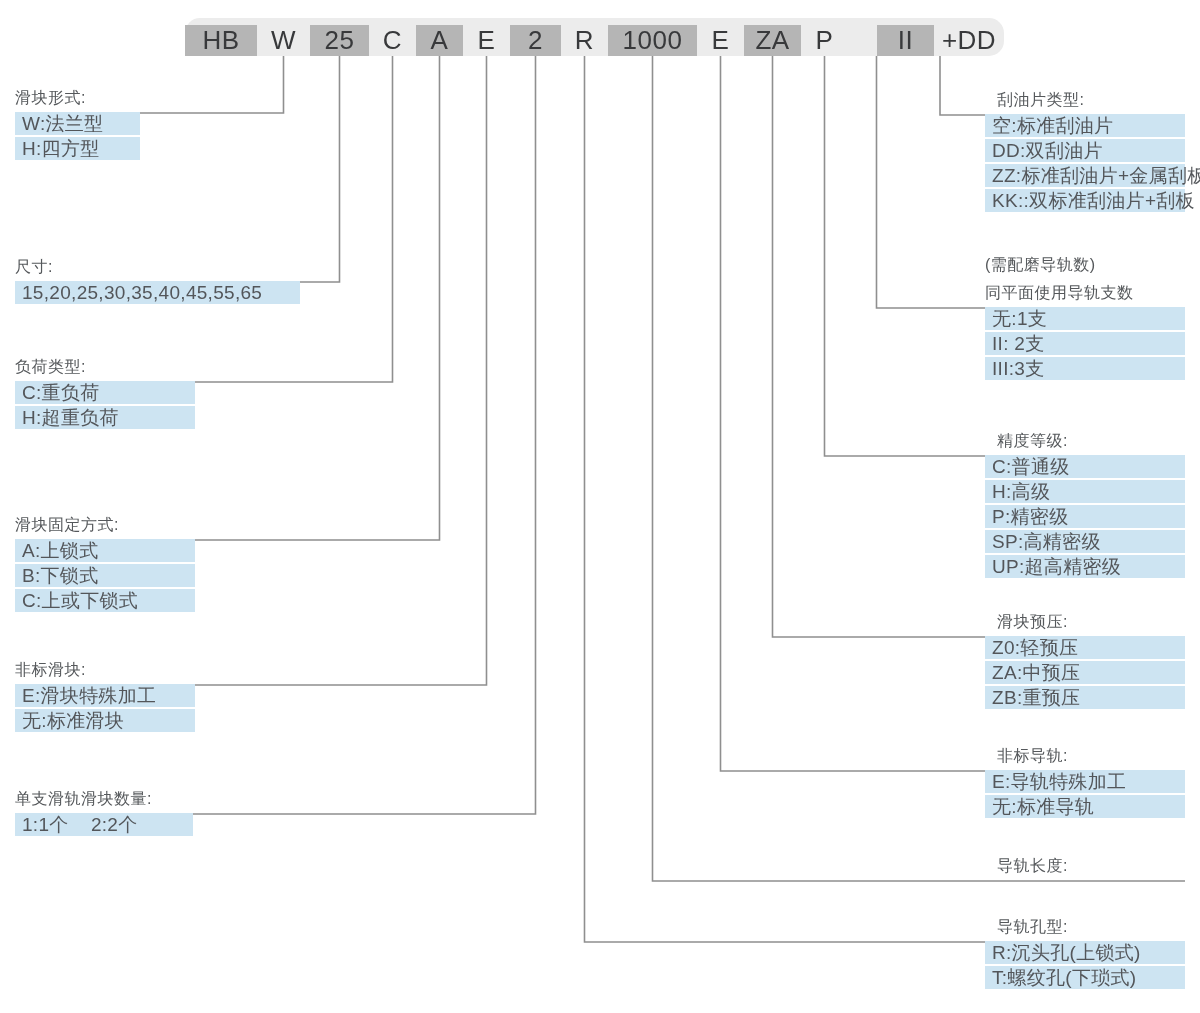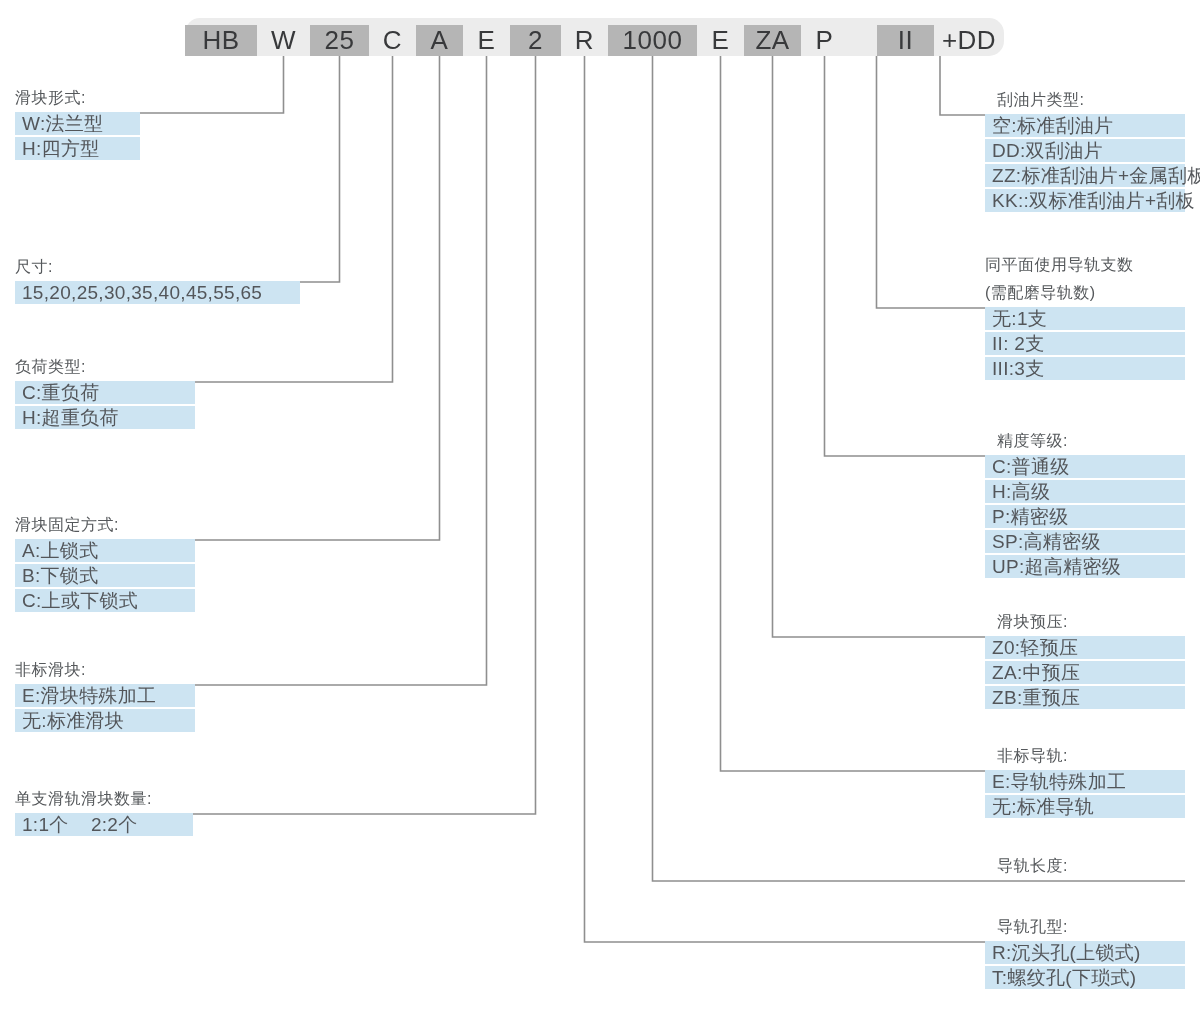--- a/index.html
+++ b/index.html
@@ -166,22 +166,22 @@
     <div class="items">
         <div class="item">空:标准刮油片</div>
         <div class="item">DD:双刮油片</div>
         <div class="item">ZZ:标准刮油片+金属刮板</div>
         <div class="item">KK::双标准刮油片+刮板</div>
       </div>
   </div>
 
   <div class="section right noindent" style="top:251px">
     <div class="titlewrap">
+      <div class="sec-title">(需配磨导轨数)</div>
       <div class="sec-title">同平面使用导轨支数</div>
-      <div class="sec-title">(需配磨导轨数)</div>
     </div>
     <div class="items">
         <div class="item">无:1支</div>
         <div class="item">II: 2支</div>
         <div class="item">III:3支</div>
       </div>
   </div>
 
   <div class="section right" style="top:427px">
     <div class="titlewrap">

